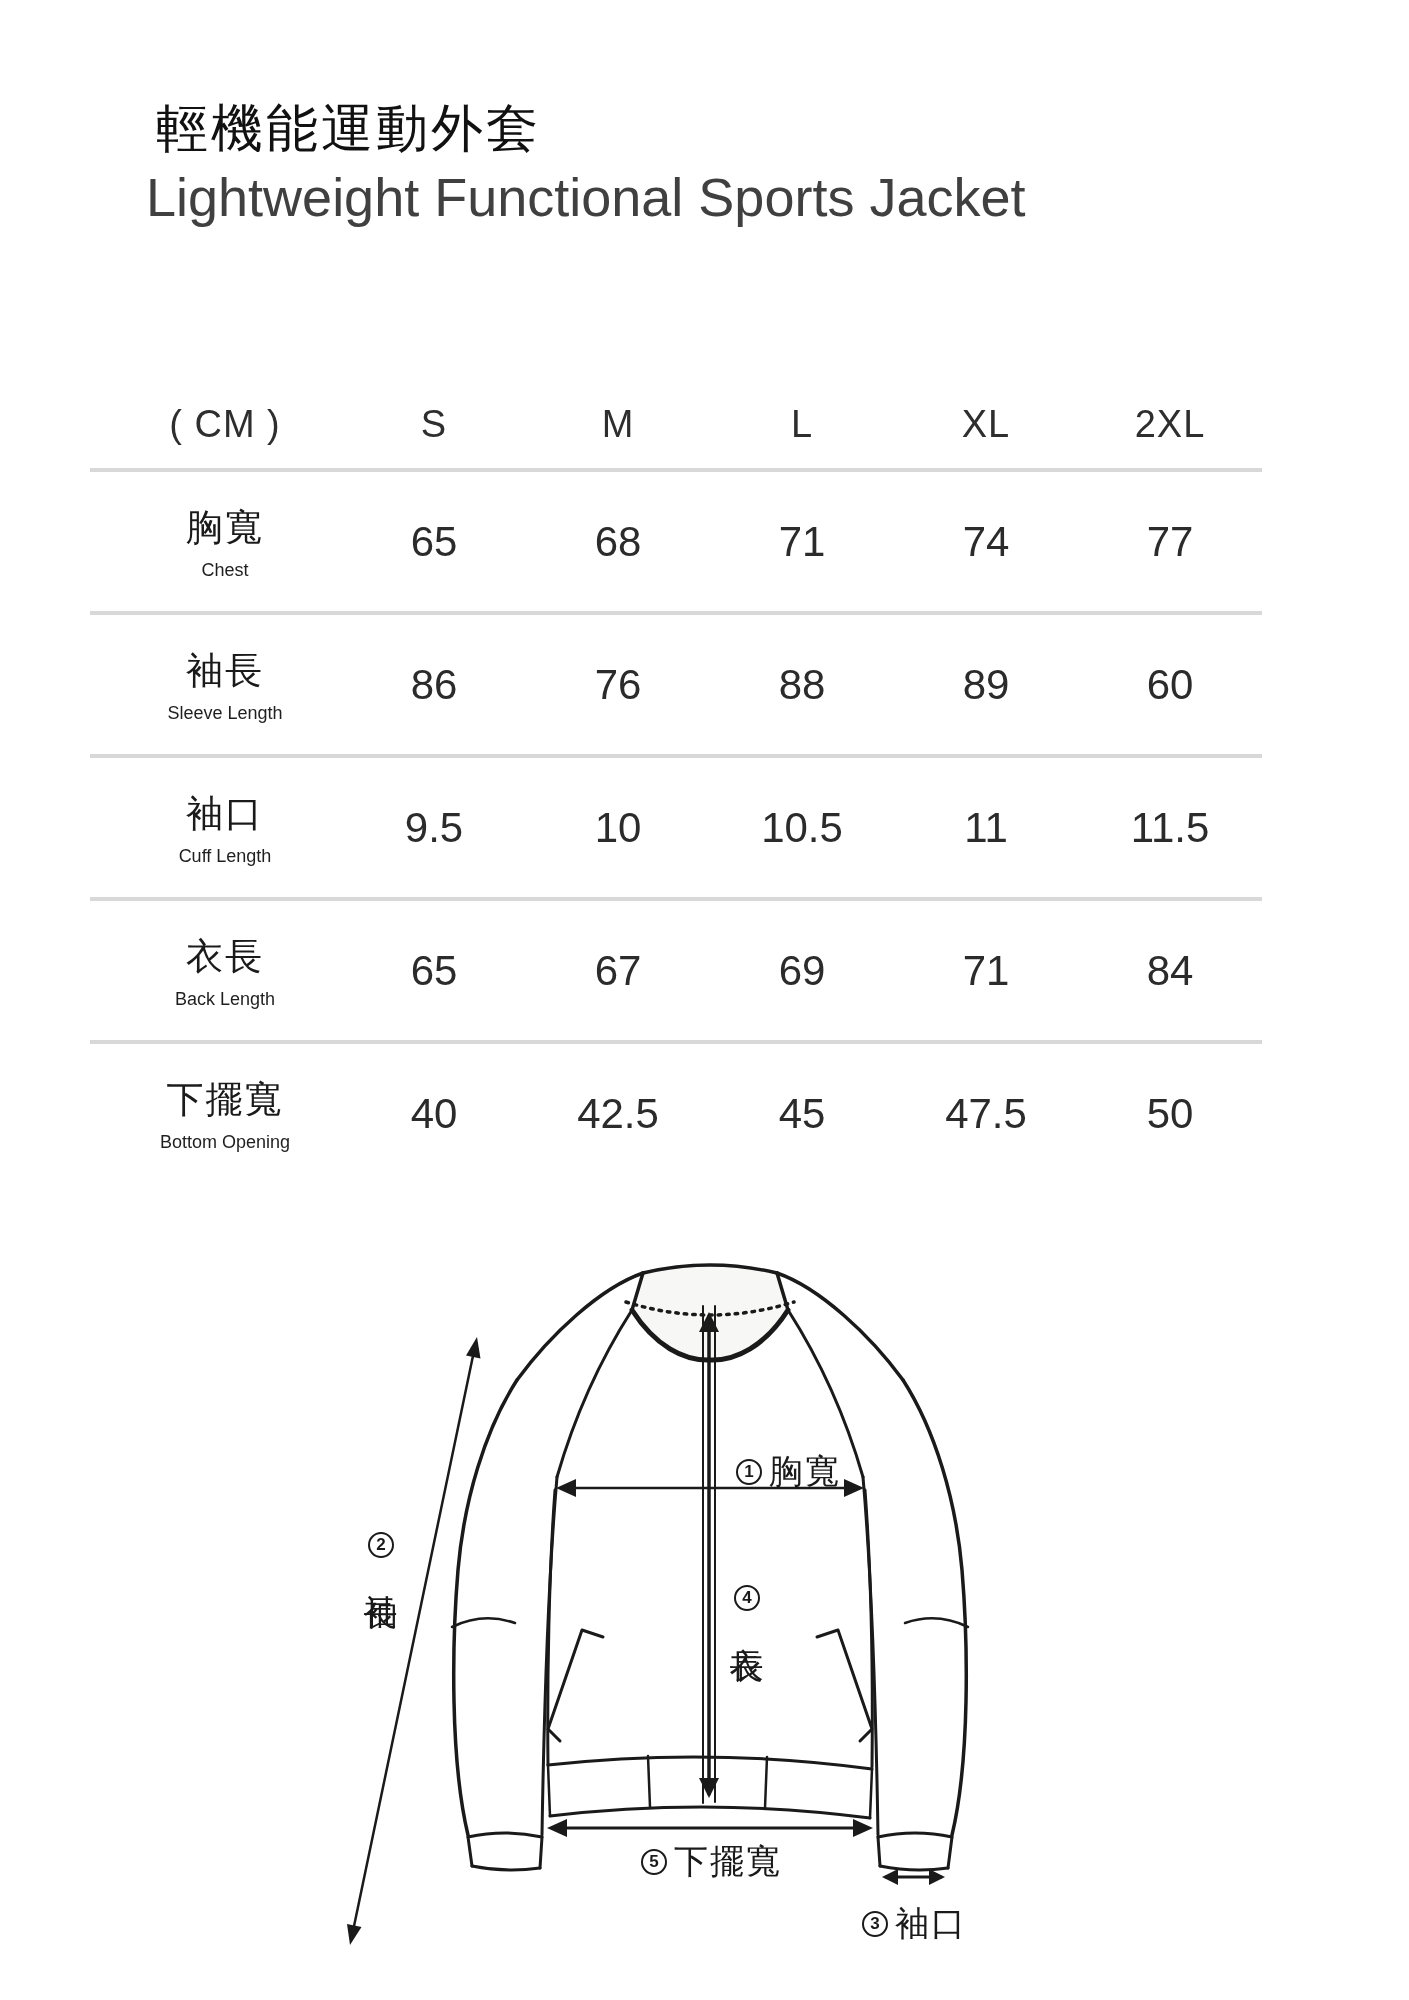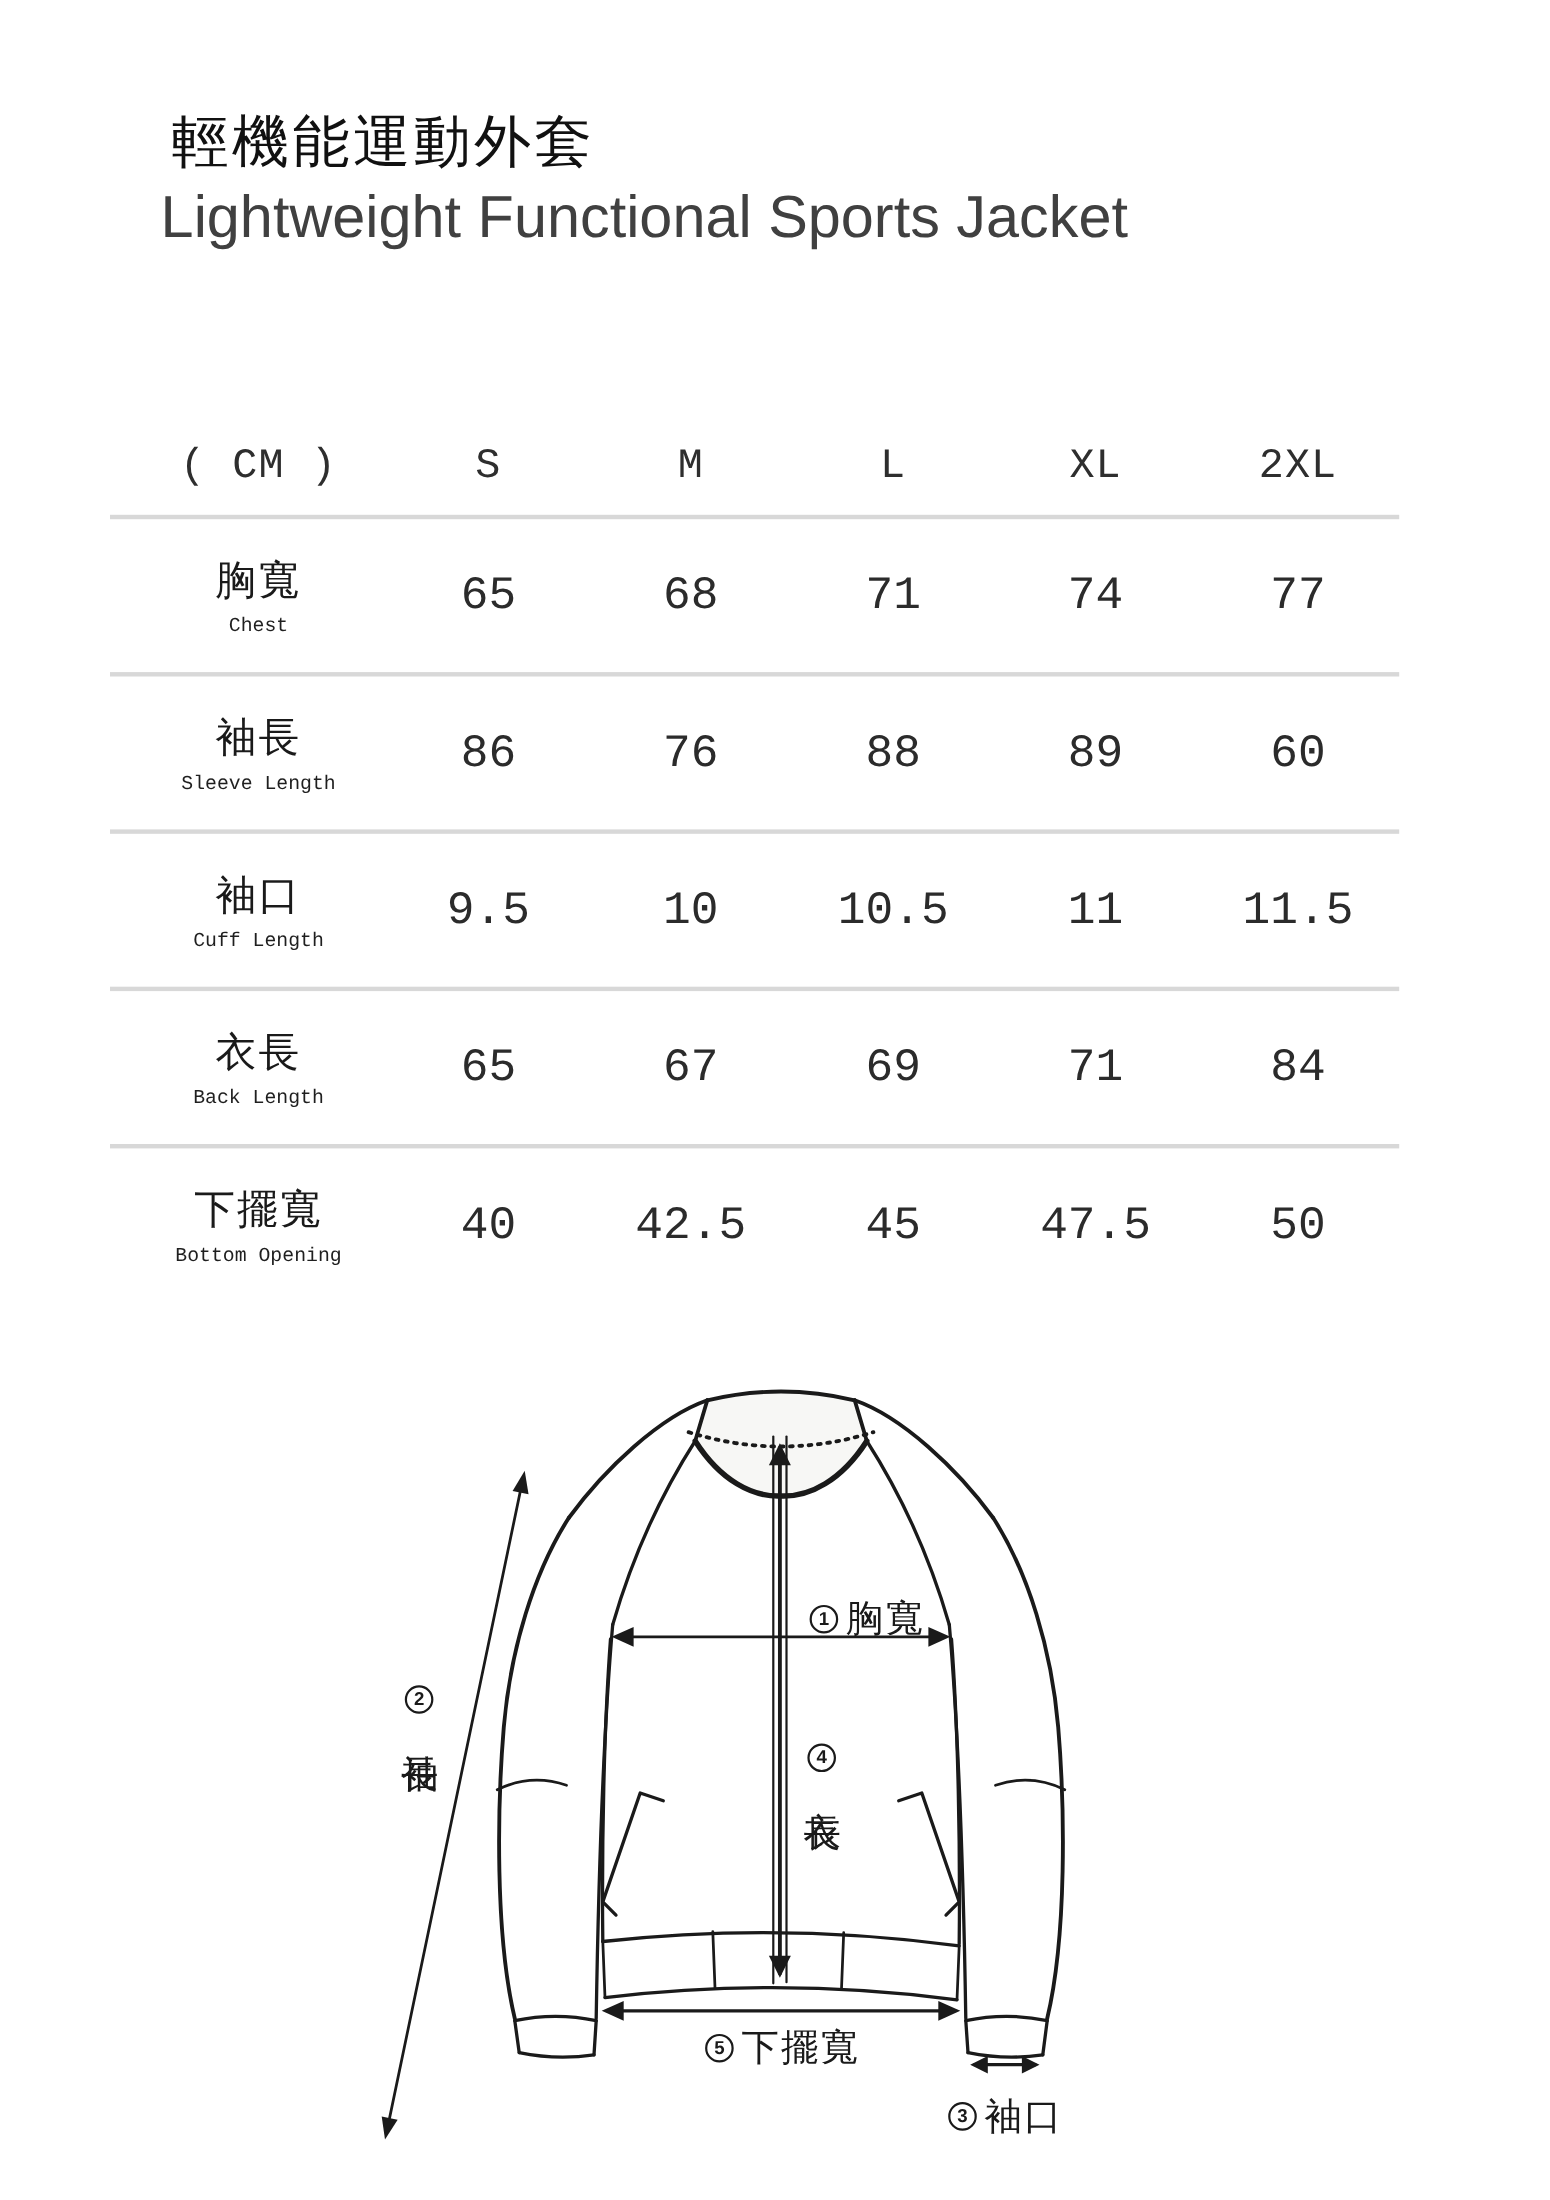--- a/index.html
+++ b/index.html
@@ -23,21 +23,21 @@
     margin-left: 10px;
   }
   .title-en {
     position: absolute; left: 146px; top: 166px;
     font-size: 54px; font-weight: 400; letter-spacing: 0px; color: #404040;
     white-space: nowrap;
   }
 
   
   .size-table {
-    position: absolute; left: 100px; top: 380px; width: 1172px; font-family: Liberation Mono, monospace;
+    position: absolute; left: 90px; top: 380px; width: 1172px;
   }
   .t-row { display: flex; width: 100%; box-sizing: border-box; }
   .t-header { height: 88px; align-items: center; }
   .t-body-row { height: 143px; border-top: 4px solid #d8d8d8; align-items: center; }
   .label-cell {
     width: 252px; flex: none; box-sizing: border-box; padding-left: 18px;
     display: flex; flex-direction: column; align-items: center; justify-content: center;
   }
   .value-cell {
     flex: 1 1 0; display: flex; align-items: center; justify-content: center;

